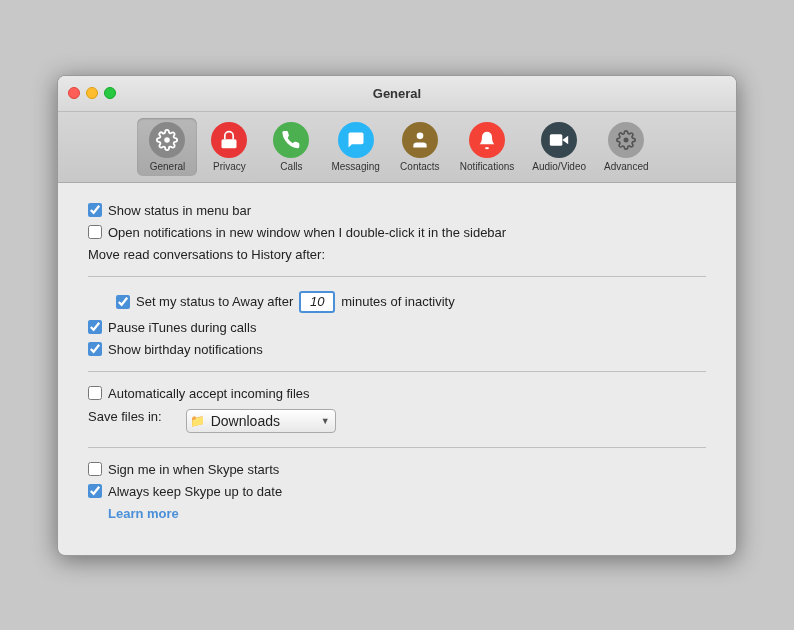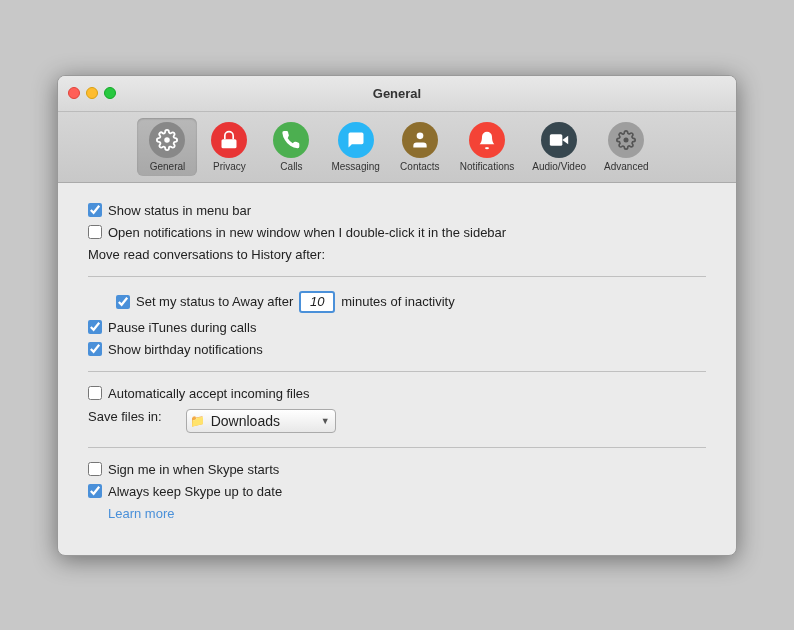--- a/index.html
+++ b/index.html
@@ -406,19 +406,19 @@
           <input type="checkbox" style="">
           <span class="label-text">Sign me in when Skype starts</span>
         </label>
       </div>
       <div class="row">
         <label class="checkbox-label">
           <input type="checkbox" checked="" style="">
           <span class="label-text">Always keep Skype up to date</span>
         </label>
       </div>
-      <div class="row" style="padding-left: 20px;">
+      <div class="row" style="padding-left: 20px; font-weight: bold;">
         <a href="#" class="learn-more">Learn more</a>
       </div>
     </div>
 
   </div>
 </div>
 
 </body></html>

